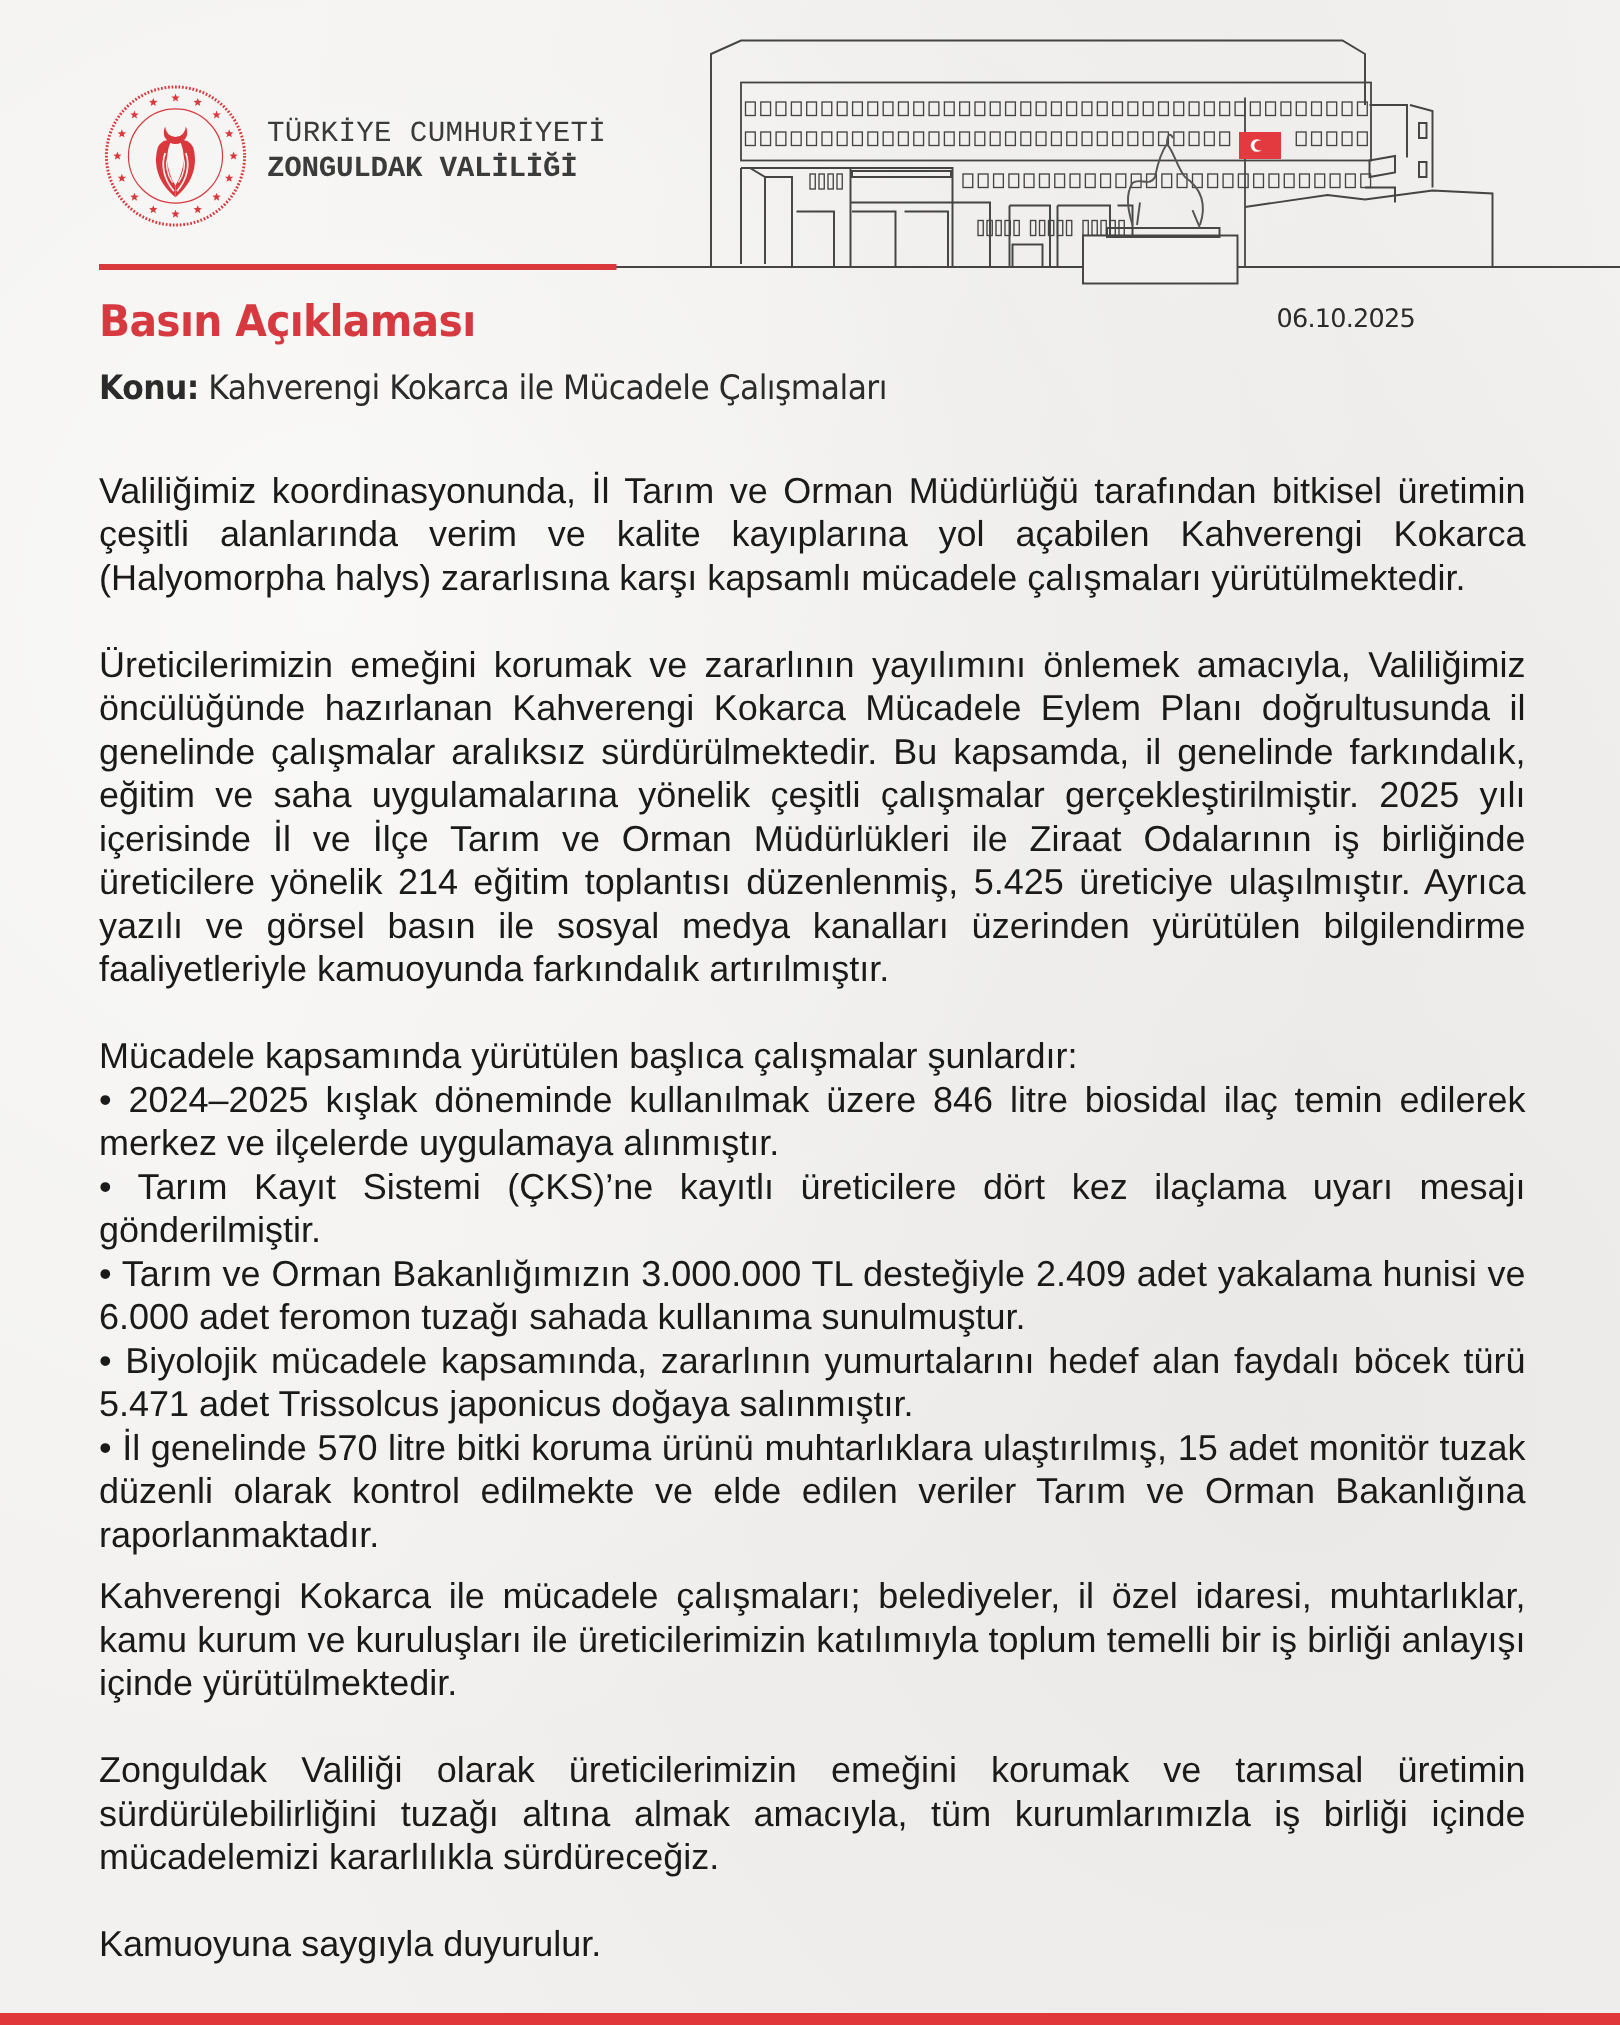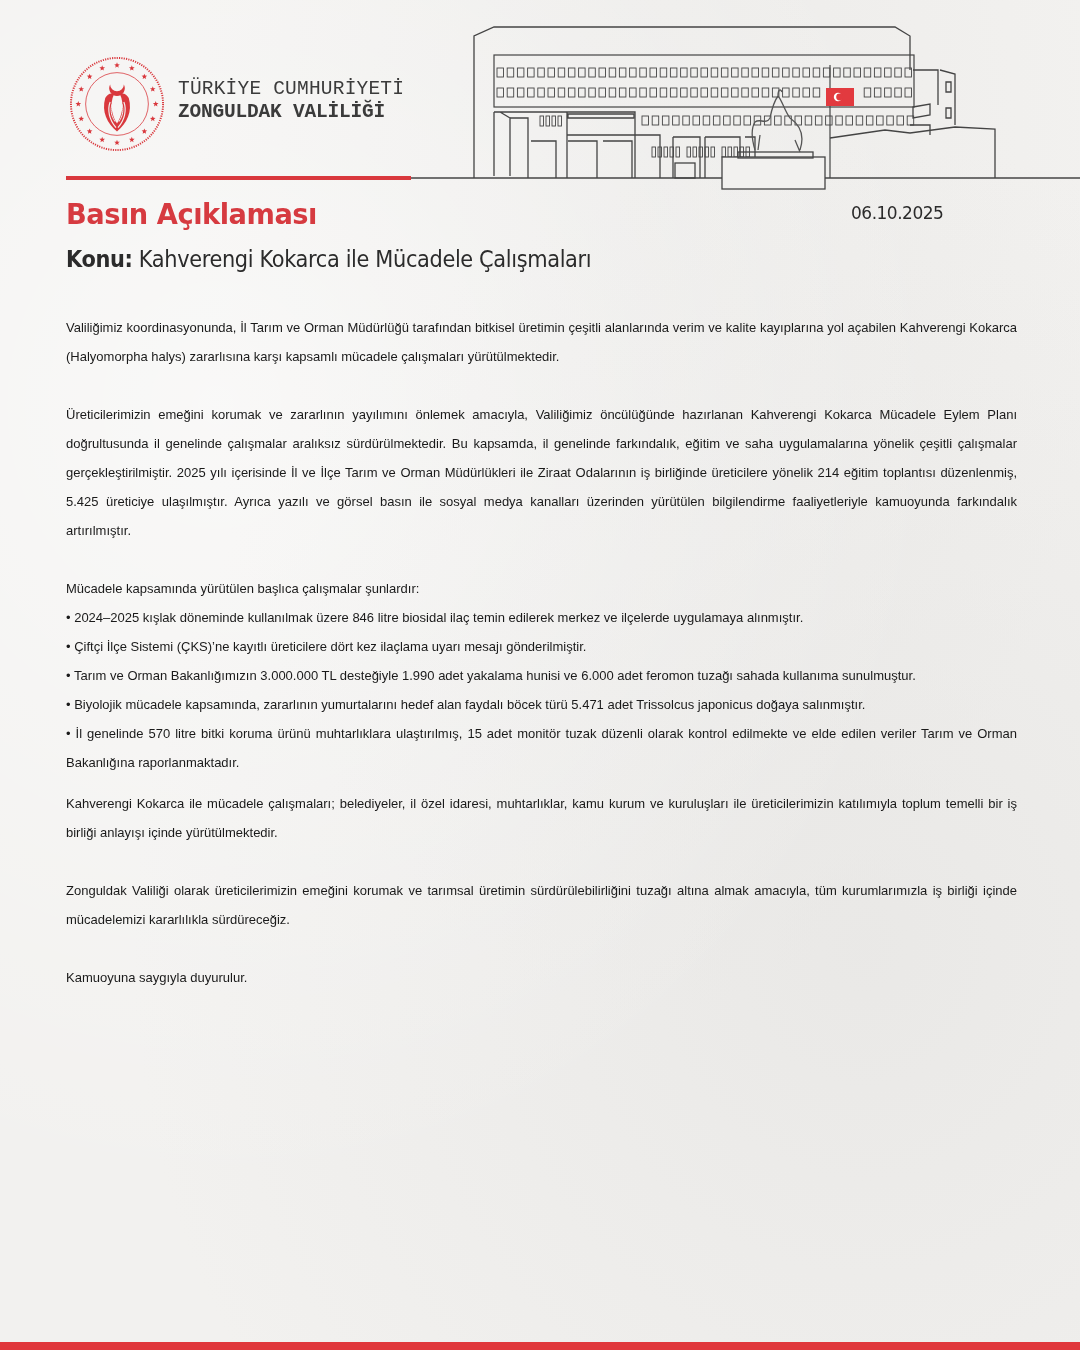--- a/index.html
+++ b/index.html
@@ -16,21 +16,21 @@
   .logo { position: absolute; left: 68px; top: 55px; width: 98px; height: 98px; }
   .org { position: absolute; left: 178px; top: 78px; color: #3b3b3b; }
   .org .l1 { font-size: 19.5px; letter-spacing: 0.2px; line-height: 22px; font-family: Liberation Mono, monospace; font-weight: normal; }
   .org .l2 { font-size: 19.5px; font-weight: bold; line-height: 24px; font-family: Liberation Mono, monospace; letter-spacing: -0.2px; }
   .building { position: absolute; left: 0; top: 20px; width: 1080px; height: 170px; }
   .red-rule { position: absolute; left: 66px; top: 176px; width: 345px; height: 4px; background: #d9383d; }
   .title { position: absolute; left: 66px; top: 197px; font-size: 29px; font-weight: bold; color: #d63a40; font-family: "DejaVu Sans", sans-serif; letter-spacing: -0.5px; transform: scaleX(0.94); transform-origin: left; }
   .date { position: absolute; left: 851px; top: 203px; font-size: 17px; color: #2b2b2b; font-family: "DejaVu Sans", sans-serif; letter-spacing: -0.5px; }
   .subject { position: absolute; left: 66px; top: 246px; font-size: 22.5px; color: #2b2b2b; font-family: "DejaVu Sans", sans-serif; letter-spacing: -0.4px; transform: scaleX(0.93); transform-origin: left; white-space: nowrap; }
   .subject .lbl { font-weight: bold; }
-  .body { position: absolute; left: 66px; top: 313px; width: 951px; font-size: 13px; line-height: 29px; color: #1a1a1a; }
+  .body { position: absolute; left: 66px; top: 313px; width: 951px; font-size: 24px; line-height: 29px; color: #1a1a1a; }
   .body p { margin: 0 0 29px 0; text-align: justify; }
   .body .list p { margin: 0; }
   .body .list { margin-bottom: 12px; }
   .bottom-bar { position: absolute; left: 0; top: 1342px; width: 1080px; height: 8px; background: #e0373b; }
 </style>
 </head>
 <body>
 
 <svg class="logo" viewBox="0 0 100 100">
   <circle cx="50" cy="50" r="47" fill="none" stroke="#d9383d" stroke-width="2" stroke-dasharray="1.2 1.2"></circle>
@@ -228,22 +228,22 @@
   <span class="lbl">Konu:</span>
   <span>Kahverengi Kokarca ile Mücadele Çalışmaları</span>
 </div>
 
 <div class="body">
   <p>Valiliğimiz koordinasyonunda, İl Tarım ve Orman Müdürlüğü tarafından bitkisel üretimin çeşitli alanlarında verim ve kalite kayıplarına yol açabilen Kahverengi Kokarca (Halyomorpha halys) zararlısına karşı kapsamlı mücadele çalışmaları yürütülmektedir.</p>
   <p>Üreticilerimizin emeğini korumak ve zararlının yayılımını önlemek amacıyla, Valiliğimiz öncülüğünde hazırlanan Kahverengi Kokarca Mücadele Eylem Planı doğrultusunda il genelinde çalışmalar aralıksız sürdürülmektedir. Bu kapsamda, il genelinde farkındalık, eğitim ve saha uygulamalarına yönelik çeşitli çalışmalar gerçekleştirilmiştir. 2025 yılı içerisinde İl ve İlçe Tarım ve Orman Müdürlükleri ile Ziraat Odalarının iş birliğinde üreticilere yönelik 214 eğitim toplantısı düzenlenmiş, 5.425 üreticiye ulaşılmıştır. Ayrıca yazılı ve görsel basın ile sosyal medya kanalları üzerinden yürütülen bilgilendirme faaliyetleriyle kamuoyunda farkındalık artırılmıştır.</p>
   <div class="list">
     <p>Mücadele kapsamında yürütülen başlıca çalışmalar şunlardır:</p>
     <p>• 2024–2025 kışlak döneminde kullanılmak üzere 846 litre biosidal ilaç temin edilerek merkez ve ilçelerde uygulamaya alınmıştır.</p>
-    <p>• Çiftçi İlçe Sistemi (ÇKS)’ne kayıtlı üreticilere dört kez ilaçlama uyarı mesajı gönderilmiştir.</p>
-    <p>• Tarım ve Orman Bakanlığımızın 3.000.000 TL desteğiyle 1.990 adet yakalama hunisi ve 6.000 adet feromon tuzağı sahada kullanıma sunulmuştur.</p>
+    <p>• Tarım Kayıt Sistemi (ÇKS)’ne kayıtlı üreticilere dört kez ilaçlama uyarı mesajı gönderilmiştir.</p>
+    <p>• Tarım ve Orman Bakanlığımızın 3.000.000 TL desteğiyle 2.409 adet yakalama hunisi ve 6.000 adet feromon tuzağı sahada kullanıma sunulmuştur.</p>
     <p>• Biyolojik mücadele kapsamında, zararlının yumurtalarını hedef alan faydalı böcek türü 5.471 adet Trissolcus japonicus doğaya salınmıştır.</p>
     <p>• İl genelinde 570 litre bitki koruma ürünü muhtarlıklara ulaştırılmış, 15 adet monitör tuzak düzenli olarak kontrol edilmekte ve elde edilen veriler Tarım ve Orman Bakanlığına raporlanmaktadır.</p>
   </div>
   <p>Kahverengi Kokarca ile mücadele çalışmaları; belediyeler, il özel idaresi, muhtarlıklar, kamu kurum ve kuruluşları ile üreticilerimizin katılımıyla toplum temelli bir iş birliği anlayışı içinde yürütülmektedir.</p>
   <p>Zonguldak Valiliği olarak üreticilerimizin emeğini korumak ve tarımsal üretimin sürdürülebilirliğini tuzağı altına almak amacıyla, tüm kurumlarımızla iş birliği içinde mücadelemizi kararlılıkla sürdüreceğiz.</p>
   <p>Kamuoyuna saygıyla duyurulur.</p>
 </div>
 
 <div class="bottom-bar"></div>
 

